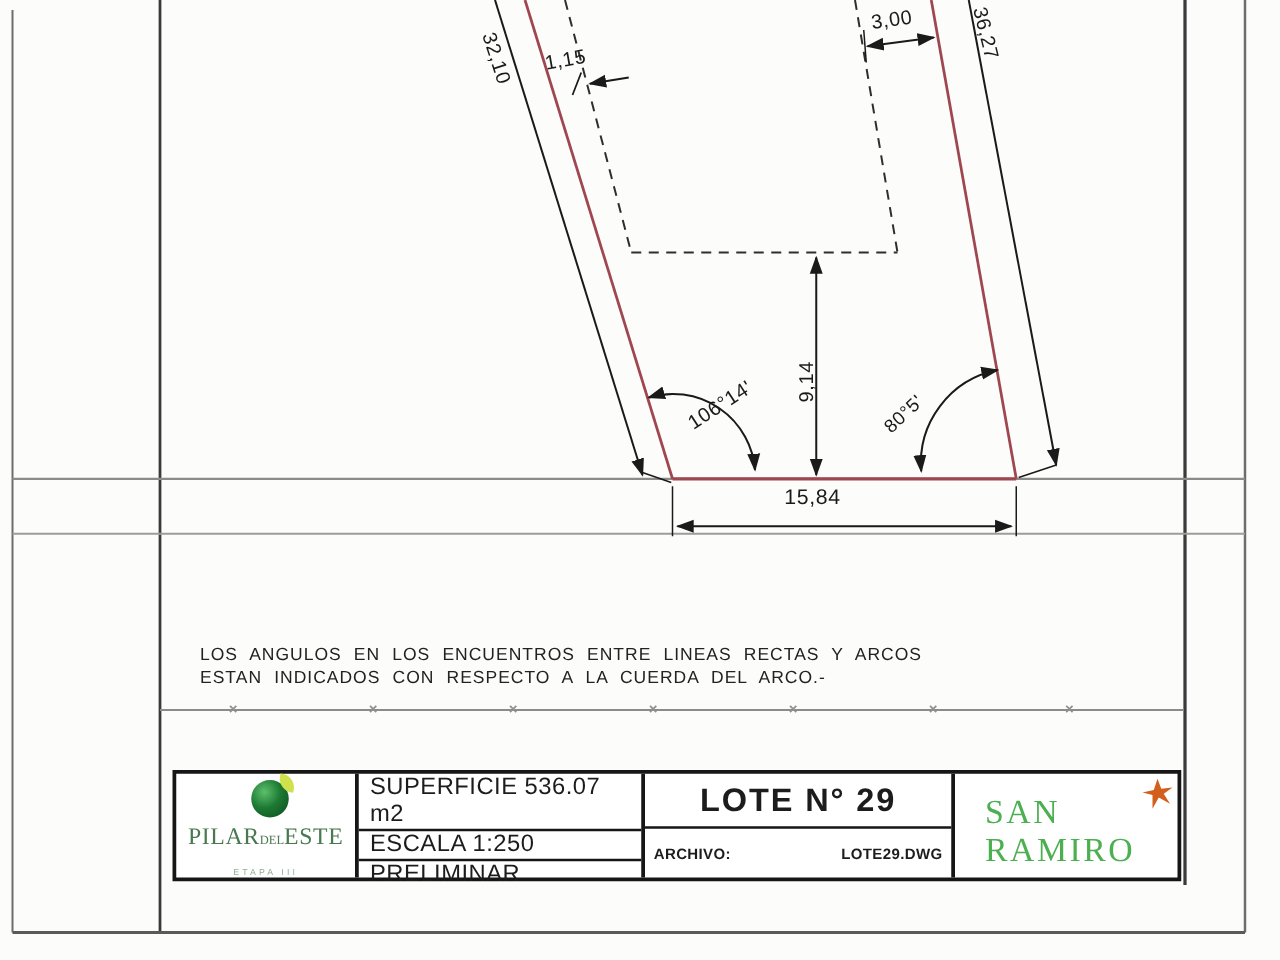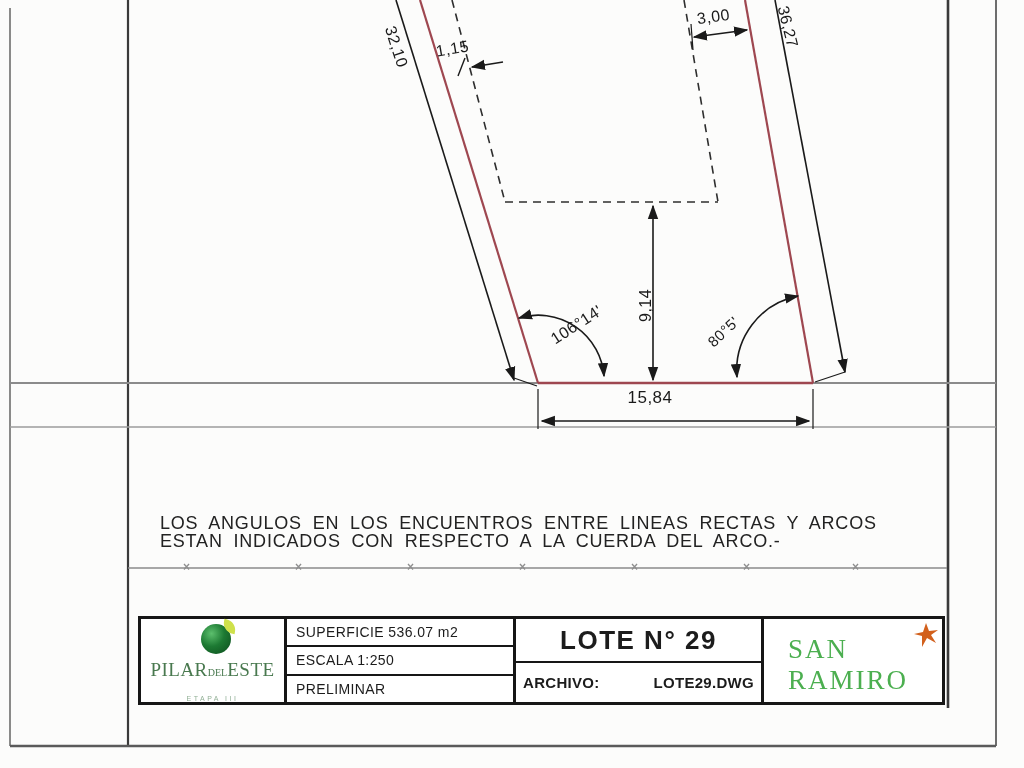--- a/index.html
+++ b/index.html
@@ -13,39 +13,39 @@
   #dim-side-left{left:398px;top:24px;transform:rotate(72deg);transform-origin:0 0;}
   #dim-side-right{left:791px;top:4px;transform:rotate(76deg);transform-origin:0 0;}
   #dim-top{left:697px;top:8px;transform:rotate(-8deg);font-size:16px;}
   #dim-left-off{left:436px;top:40px;transform:rotate(-10deg);font-size:16px;}
   #angle-left{left:548px;top:316px;transform:rotate(-33deg);font-size:16px;}
   #angle-right{left:705px;top:323px;transform:rotate(-43deg);}
   .crossmark{position:absolute;top:560px;font-size:12px;color:#8f8f8f;font-weight:600;}
   #retiro{position:absolute;left:715px;top:461px;font-size:13px;line-height:17px;
           letter-spacing:.4px;word-spacing:2px;color:#2a2a2a;font-weight:500;white-space:nowrap;}
   #retiro .r2{padding-left:8px;}
-  #notes{position:absolute;left:160px;top:514px;font-size:18px;line-height:18px;
+  #notes{position:absolute;left:160px;top:514px;font-size:14px;line-height:18px;
          letter-spacing:.8px;word-spacing:5px;color:#222;font-weight:500;white-space:nowrap;}
   #fineprint{position:absolute;left:160px;top:555px;font-size:11.5px;letter-spacing:.2px;
              word-spacing:3px;color:#3a3a3a;white-space:nowrap;}
   
   #tblock{position:absolute;left:138px;top:616px;width:807px;height:89px;background:#fff;
           border:3px solid #161616;display:flex;box-sizing:border-box;}
   .tcell{box-sizing:border-box;height:100%;}
   #cell-logo{width:146px;border-right:3px solid #161616;display:flex;flex-direction:column;
              align-items:center;justify-content:center;padding-top:2px;gap:12px;}
   #cell-mid{width:229px;border-right:3px solid #161616;display:flex;flex-direction:column;}
-  #cell-mid .mrow{flex:1;display:flex;align-items:center;padding-left:9px;font-size:14px;
+  #cell-mid .mrow{flex:1;display:flex;align-items:center;padding-left:9px;font-size:19px;
                   letter-spacing:.4px;font-weight:500;box-sizing:border-box;}
   #cell-mid .mrow+.mrow{border-top:2.5px solid #161616;}
   #cell-lote{width:248px;border-right:3px solid #161616;display:flex;flex-direction:column;}
   #lote-title{height:44px;display:flex;align-items:center;justify-content:center;
               font-size:26px;font-weight:bold;letter-spacing:1.5px;border-bottom:2.5px solid #161616;box-sizing:border-box;}
   .lrow{flex:1;display:flex;align-items:center;justify-content:space-between;
-        padding:0 7px;font-size:15px;font-weight:600;letter-spacing:.3px;box-sizing:border-box;}
+        padding:0 7px;font-size:12px;font-weight:600;letter-spacing:.3px;box-sizing:border-box;}
   #lote-fecha{border-top:2.5px solid #161616;}
   #cell-brand{flex:1;position:relative;display:flex;align-items:center;justify-content:center;padding-left:24px;}
   #brand-name{font-family:"Liberation Serif",serif;font-size:27px;letter-spacing:2px;
               color:#4caf50;font-weight:500;margin-top:8px;}
   #bird{position:absolute;right:3px;top:3px;}
   
   #ball{position:relative;width:33px;height:33px;margin-left:10px;}
   #ball .sphere{position:absolute;left:0;top:3px;width:30px;height:30px;border-radius:50%;
         background:radial-gradient(circle at 35% 32%, #5cbf6d 0%, #1d7a33 45%, #0c4a1c 100%);}
   #ball .leaf{position:absolute;right:-2px;top:-1px;width:13px;height:13px;background:#cfe14b;

